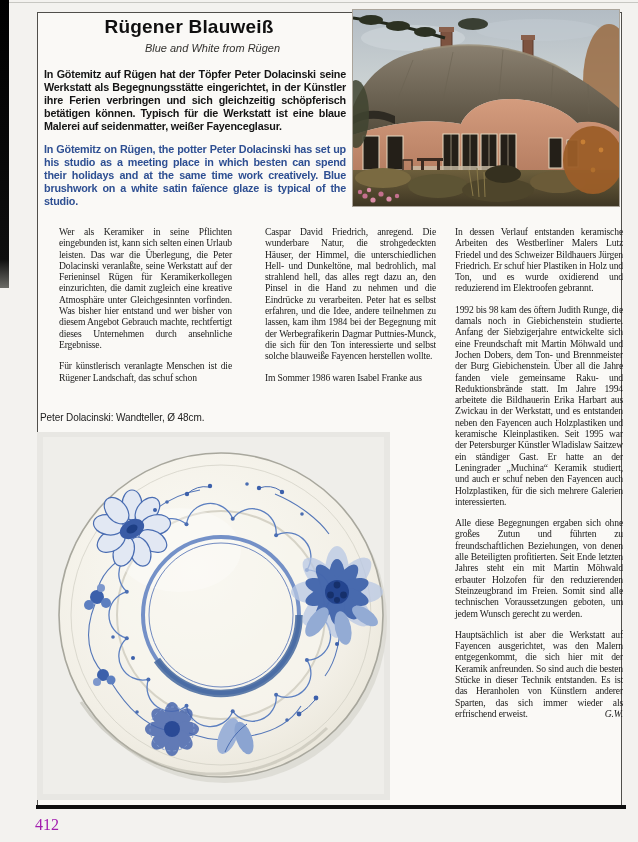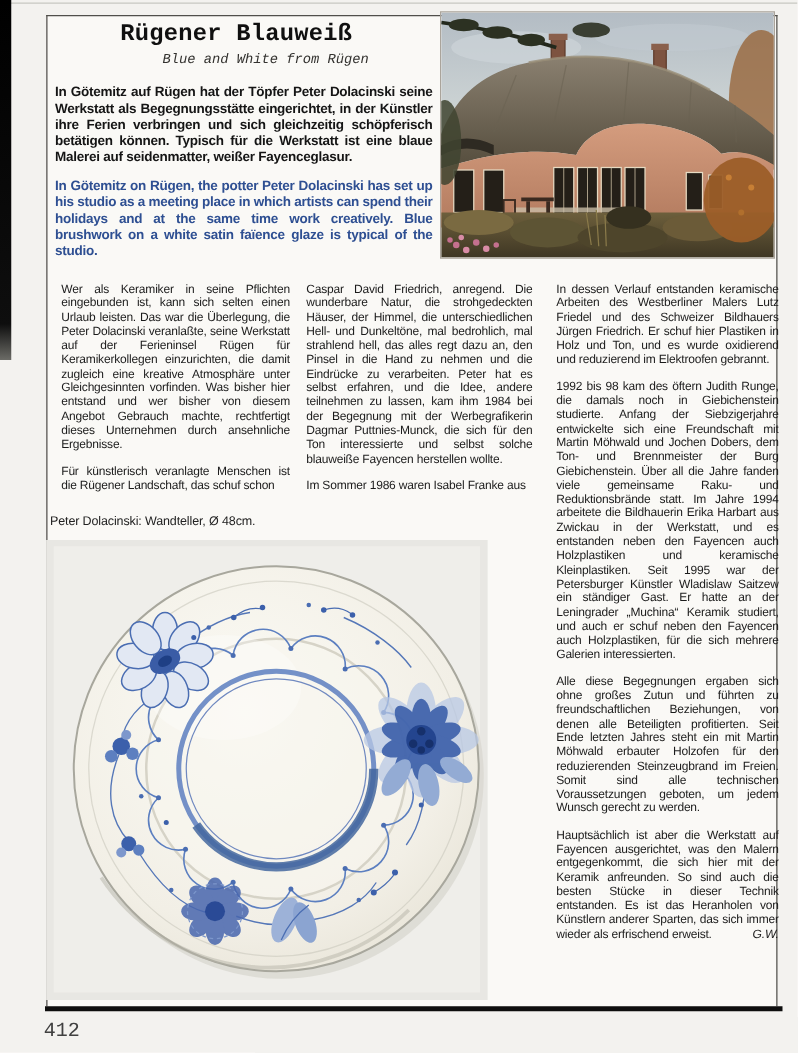--- a/index.html
+++ b/index.html
@@ -11,62 +11,62 @@
   }
   
   .top-scan-line{position:absolute;left:0;top:2px;width:638px;height:1px;background:#c7c7c2;}
   .scan-strip{position:absolute;left:0;top:0;width:9px;height:288px;
     background:linear-gradient(#000 0%,#0e0e0e 90%,#6b6b66 100%);}
   
   .frame{position:absolute;left:37px;top:12px;width:585px;height:793px;
     border:1px solid #504f4b;border-bottom:none;background:#faf9f6;box-sizing:border-box;}
   .bottom-rule{position:absolute;left:36px;top:805px;width:590px;height:4px;background:#0e0e0e;}
   
-  .masthead{position:absolute;left:37px;top:16px;width:304px;text-align:center;font-family:Liberation Mono, monospace;}
+  .masthead{position:absolute;left:37px;top:16px;width:304px;text-align:center;}
   .masthead h1{margin:0;font-size:19px;font-weight:bold;color:#101010;letter-spacing:.2px;}
   .masthead .subtitle{margin-top:4px;font-size:11px;font-style:italic;color:#33322f;padding-left:47px;}
   
   .intro{position:absolute;left:44px;width:302px;margin:0;text-align:justify;
     font-weight:bold;font-size:10.8px;line-height:13px;letter-spacing:-.2px;color:#151515;}
   .intro.de{top:68px;}
   .intro.en{top:143px;color:var(--intro-english-blue,#2e4f92);}
   
   .col{position:absolute;top:226px;text-align:justify;font-size:9.6px;line-height:11.3px;
     letter-spacing:-.15px;color:#1b1b1b;}
-  .col p{margin:0 0 10px 8px;}
+  .col p{margin:0 0 10px 18px;font-family:Liberation Serif, serif;}
   .col p.tight{margin-bottom:0;}
   .col1{left:41px;width:191px;}
-  .col2{left:237px;width:189px;}
+  .col2{left:247px;width:189px;}
   .col3{left:437px;width:186px;height:578px;overflow:hidden;}
   .initials{float:right;font-style:italic;}
   
   .caption{position:absolute;left:40px;top:412px;font-size:10px;letter-spacing:-.1px;color:#222;}
-  .page-number{position:absolute;left:35px;top:816px;font-family:Liberation Mono, monospace;
-    font-size:16px;color:#404040;}
+  .page-number{position:absolute;left:35px;top:816px;font-family:Liberation Serif, serif;
+    font-size:16px;color:#a21caf;}
   
   figure{margin:0;padding:0;position:absolute;}
   .house{left:352px;top:9px;width:266px;height:196px;border:1px solid #aaa49b;box-sizing:content-box;}
   .house svg{display:block;}
   .plate{left:37px;top:432px;width:353px;height:368px;background:#e8e7e3;}
   .plate svg{display:block;}
 </style>
 </head>
 <body>
 
 <div class="top-scan-line"></div>
 <div class="scan-strip"></div>
 <div class="frame"></div>
 
 <header class="masthead">
   <h1>Rügener Blauweiß</h1>
   <div class="subtitle">Blue and White from Rügen</div>
 </header>
 
 <p class="intro de" lang="de">In Götemitz auf Rügen hat der Töpfer Peter Dolacinski seine Werkstatt als Begegnungsstätte eingerichtet, in der Künstler ihre Ferien verbringen und sich gleichzeitig schöpferisch betätigen können. Typisch für die Werkstatt ist eine blaue Malerei auf seidenmatter, weißer Fayenceglasur.</p>
-<p class="intro en" lang="en">In Götemitz on Rügen, the potter Peter Dolacinski has set up his studio as a meeting place in which artists can spend their holidays and at the same time work creatively. Blue brushwork on a white satin faïence glaze is typical of the studio.</p>
+<p class="intro en" lang="en">In Götemitz on Rügen, the potter Peter Dolacinski has set up his studio as a meeting place in which besten can spend their holidays and at the same time work creatively. Blue brushwork on a white satin faïence glaze is typical of the studio.</p>
 
 <figure class="house">
   <svg width="266" height="196" viewBox="0 0 266 196" xmlns="http://www.w3.org/2000/svg">
     <defs>
       <linearGradient id="sky" x1="0" y1="0" x2="0" y2="1">
         <stop offset="0" stop-color="#b3bcc4"></stop>
           <stop offset=".55" stop-color="#d6dcda"></stop>
           <stop offset="1" stop-color="#e8e9e4"></stop>
       </linearGradient>
       <linearGradient id="roofg" x1="0" y1="0" x2="0" y2="1">

